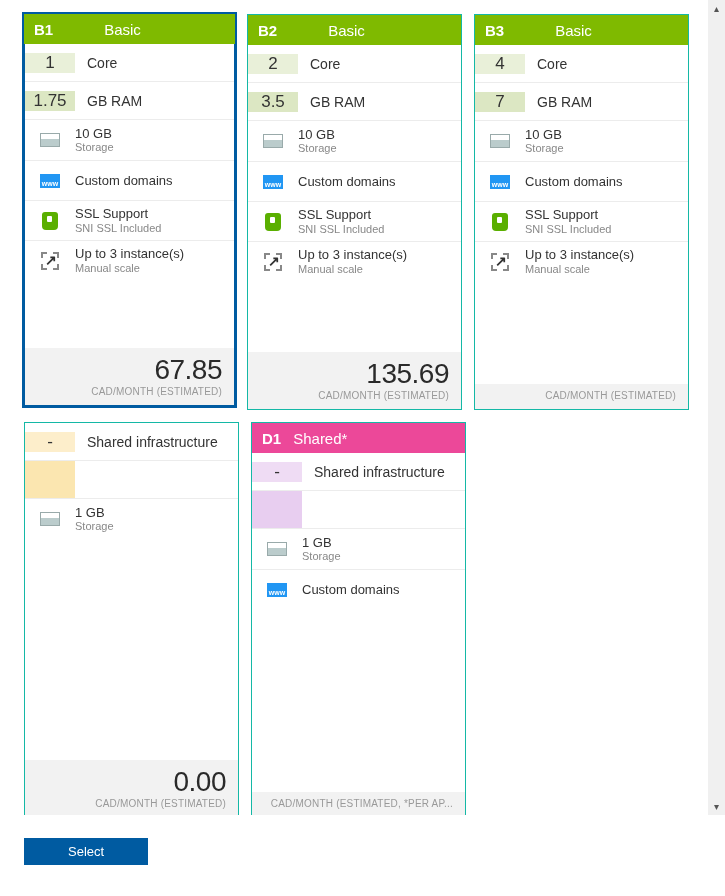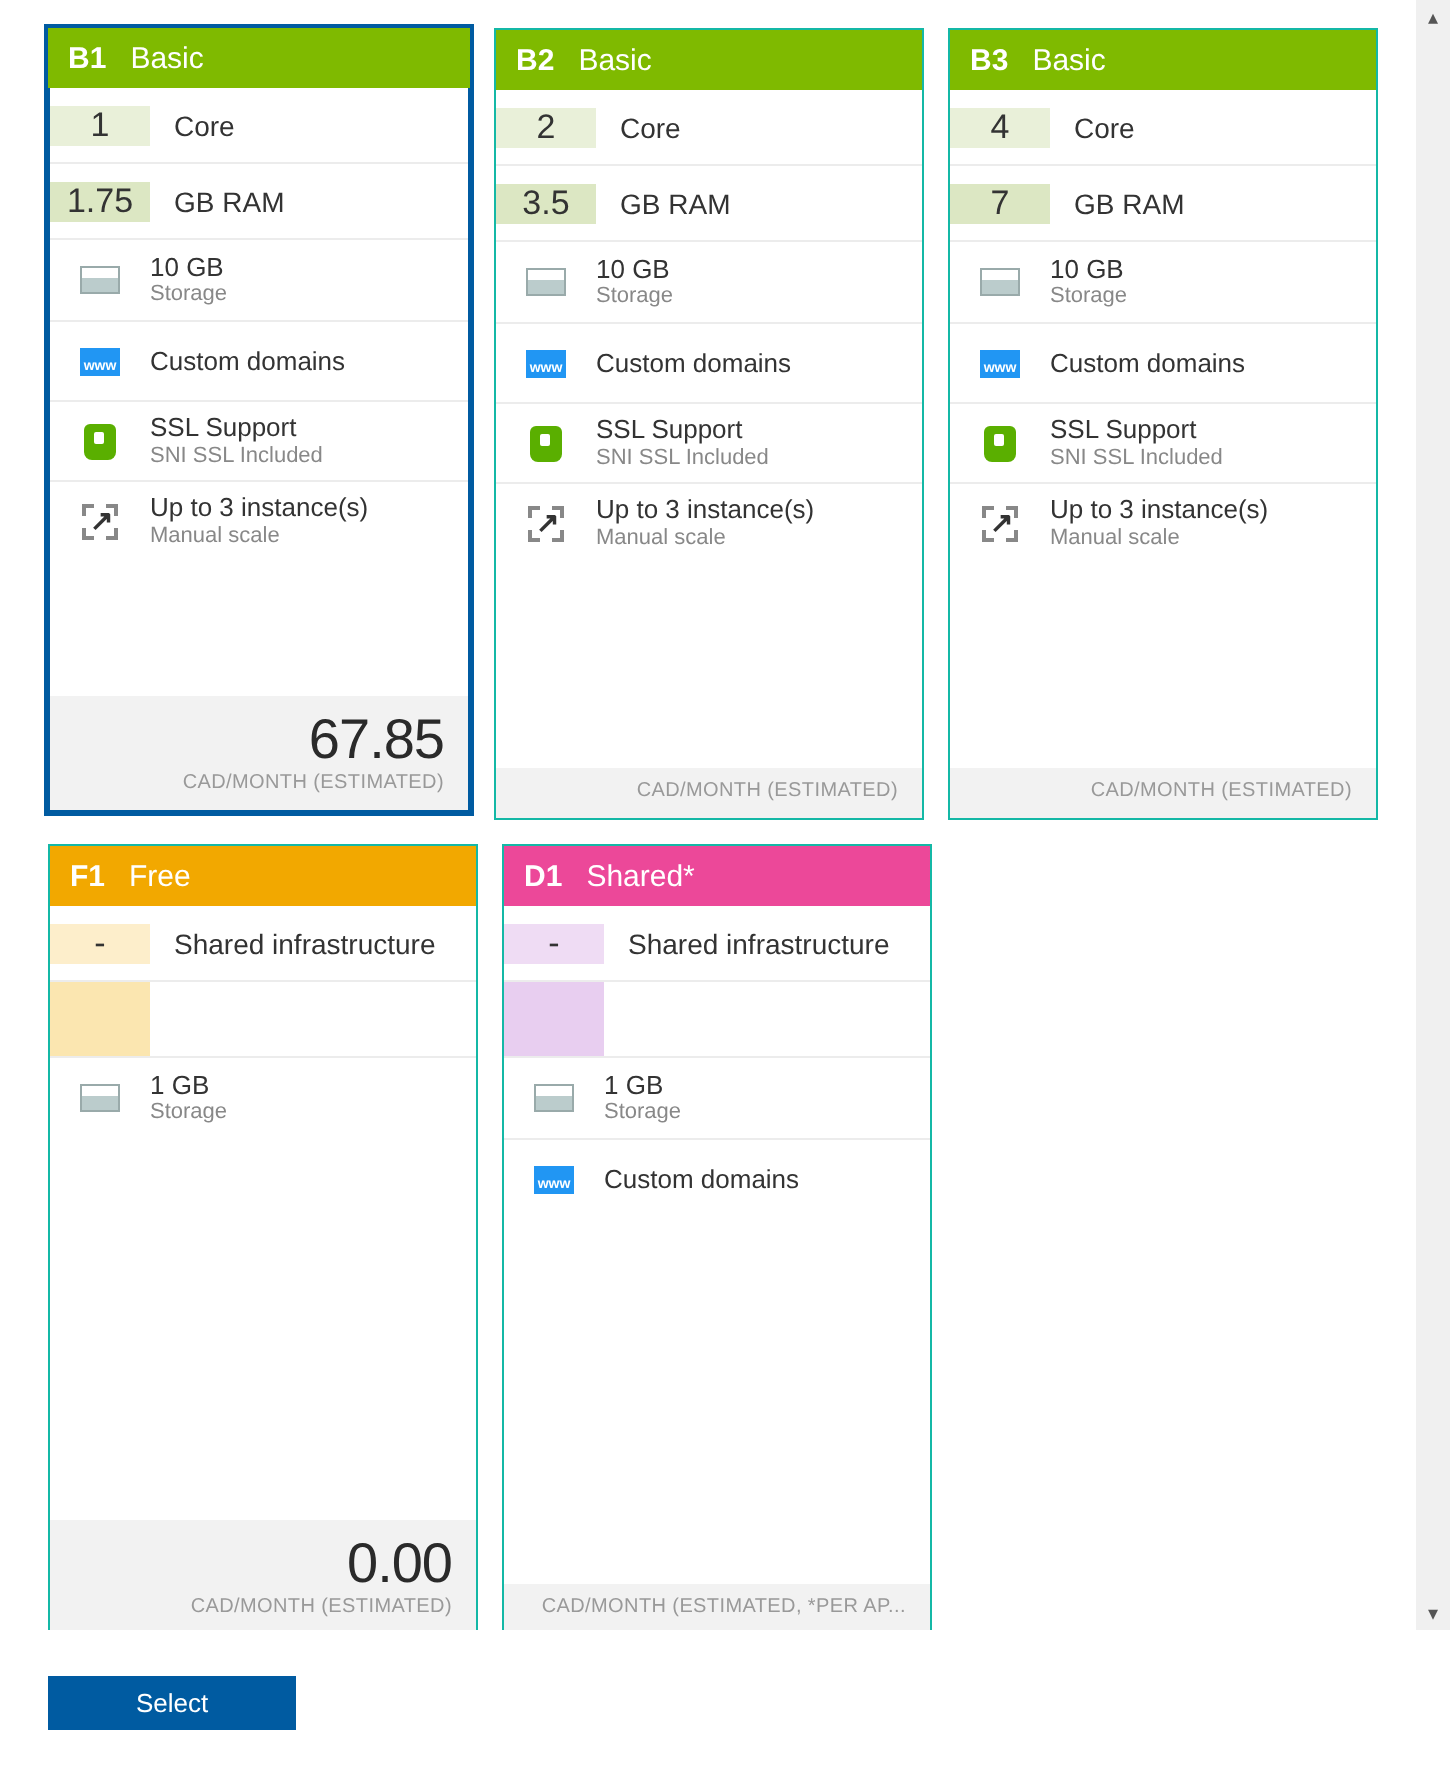--- a/index.html
+++ b/index.html
@@ -8,21 +8,21 @@
     .scrollbar { position: absolute; right: 0; top: 0; width: 17px; height: 815px; background: #f0f0f0; }
     .scrollbar-arrow { width: 17px; height: 17px; display: flex; align-items: center; justify-content: center; font-size: 10px; color: #555; cursor: pointer; }
     .scrollbar-up { position: absolute; top: 0; }
     .scrollbar-down { position: absolute; bottom: 0; }
     .cards { display: flex; flex-wrap: wrap; gap: 12px; }
     .card { width: 215px; border: 1px solid #14b8a6; display: flex; flex-direction: column; cursor: pointer; position: relative; }
     .card.selected { border: 3px solid #005ba1; margin: -2px; }
     .card.selected .header { margin: -1px -1px 0 -1px; }
     .header { height: 30px; display: flex; align-items: center; padding: 0 10px; color: #fff; font-size: 15px; }
     .header-code { font-weight: 600; margin-right: 12px; }
-    .hdr-basic { background: #7fba00; }
+    .hdr-basic { background: #7fba00; gap: 39px; }
     .hdr-free  { background: #f2a800; }
     .hdr-shared{ background: #ec4899; }
     .spec-row { display: flex; align-items: center; height: 38px; border-bottom: 1px solid #ececec; }
     .spec-left { width: 50px; display: flex; align-items: center; justify-content: center; font-size: 17px; font-weight: 300; color: #333; }
     .spec-right { font-size: 14px; color: #333; padding-left: 12px; text-align: right; }
     .spec-blank-left { width: 50px; height: 100%; }
     .b-core-l   { background: #e9f0d9; }
     .b-ram-l    { background: #dce7c3; }
     .f-core-l   { background: #fdeecb; }
     .f-ram-l    { background: #fbe6b0; }
@@ -155,20 +155,21 @@
         <div class="feat-icon">
             <span class="ico-scale"></span>
           </div>
         <div class="feat-text">
           <div class="feat-main">Up to 3 instance(s)</div>
           <div class="feat-sub">Manual scale</div>
         </div>
       </div>
       <div class="filler"></div>
       <div class="price-box">
+        <div class="price-val">135.69</div>
         <div class="price-lbl">CAD/MONTH (ESTIMATED)</div>
       </div>
     </div>
 
     <div class="card card-basic">
       <div class="header hdr-basic">
         <span class="header-code">B3</span>
         <span>Basic</span>
       </div>
       <div class="spec-row">
@@ -214,24 +215,20 @@
           <div class="feat-sub">Manual scale</div>
         </div>
       </div>
       <div class="filler"></div>
       <div class="price-box">
         <div class="price-lbl">CAD/MONTH (ESTIMATED)</div>
       </div>
     </div>
 
     <div class="card card-alt">
-      <div class="header hdr-free">
-        <span class="header-code">F1</span>
-        <span>Free</span>
-      </div>
       <div class="spec-row">
         <div class="spec-left f-core-l">-</div>
         <div class="spec-right">Shared infrastructure</div>
       </div>
       <div class="spec-row">
         <div class="spec-blank-left f-ram-l"></div>
         <div class="spec-right"></div>
       </div>
       <div class="feat-row">
         <div class="feat-icon">

